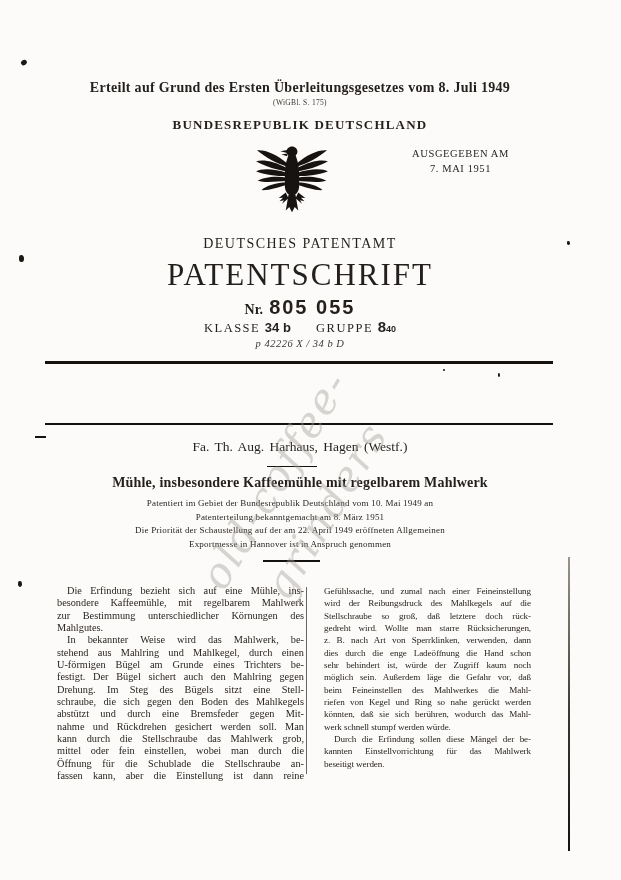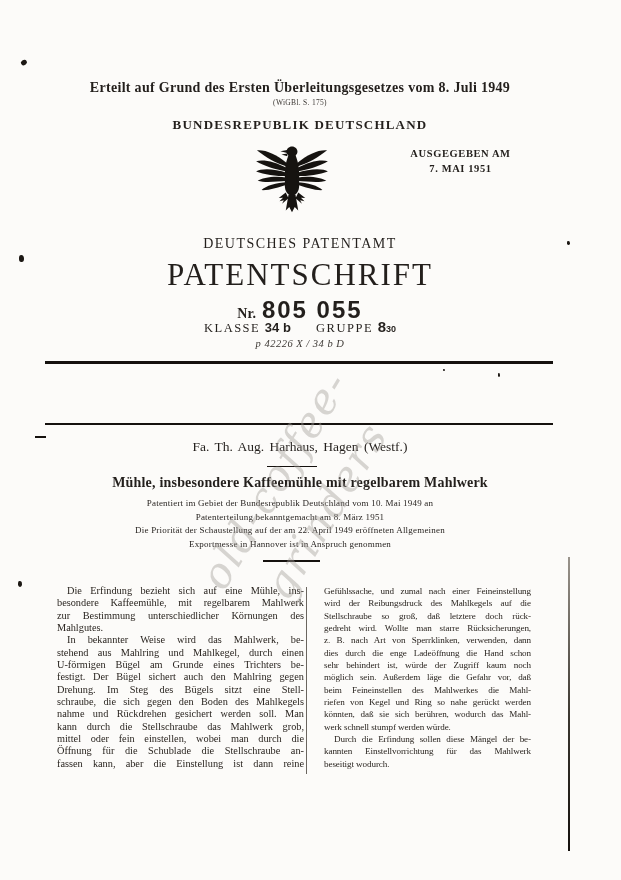--- a/index.html
+++ b/index.html
@@ -4,27 +4,27 @@
 <style>
   html,body{margin:0;padding:0;background:#ffffff;}
   #page{position:relative;width:621px;height:880px;background:#fcfbf9;overflow:hidden;
         font-family:"Liberation Serif","DejaVu Serif",serif;color:#231f1c;}
   .abs{position:absolute;}
   .ctr{left:0;width:600px;text-align:center;}
   
   .grant{top:80px;font-weight:bold;font-size:14px;letter-spacing:.3px;}
   .grantref{top:98px;font-size:7.5px;letter-spacing:.3px;color:#3a3632;}
   .country{top:117px;font-size:13px;letter-spacing:1.2px;font-weight:bold;}
-  .issued{top:146px;left:398px;width:125px;text-align:center;font-weight:bold;
+  .issued{top:146px;left:398px;width:125px;text-align:center;font-weight:normal;
           font-size:10.5px;letter-spacing:.6px;line-height:15px;}
   .office{top:236px;font-size:14px;letter-spacing:1.5px;}
   .docType{top:257px;font-size:31px;letter-spacing:2px;}
   .patNo{top:296px;}
   .patNo .nr{font-size:14px;font-weight:bold;margin-right:6px;}
-  .patNo .num{font-family:"Liberation Sans",sans-serif;font-size:24px;font-weight:bold;letter-spacing:2px;}
+  .patNo .num{font-family:"Liberation Sans",sans-serif;font-size:20px;font-weight:bold;letter-spacing:2px;}
   .klasse{top:318px;font-size:12.5px;letter-spacing:1.5px;}
   .klasse .val{font-family:"Liberation Sans",sans-serif;font-weight:bold;font-size:13px;letter-spacing:0;}
   .klasse .big{font-size:15px;}
   .klasse .sub{font-size:9px;letter-spacing:0;}
   .klasse .gap{display:inline-block;width:16px;}
   .fileref{top:338px;font-style:italic;font-size:10.5px;color:#3c3834;letter-spacing:.5px;}
   
   .rule{background:#15110e;}
   .notice{top:385px;font-size:12.5px;word-spacing:3px;}
   .assignee{top:439px;font-size:13.5px;word-spacing:2px;}
@@ -95,21 +95,21 @@
 
   <div class="abs ctr patNo">
     <span class="nr">Nr.</span><span class="num">805 055</span>
   </div>
 
   <div class="abs ctr klasse">
     <span>KLASSE</span>
     <span class="val">34 b</span>
     <span class="gap"></span>
     <span>GRUPPE</span>
-    <span class="val big">8</span><span class="val sub">30</span>
+    <span class="val big">8</span><span class="val sub">40</span>
   </div>
 
   <div class="abs ctr fileref">p 42226 X / 34 b D</div>
 
   <div class="abs rule" style="left:45px;top:361px;width:508px;height:2.5px"></div>
   <div class="abs rule" style="left:45px;top:423px;width:508px;height:1.5px"></div>
   <div class="abs rule" style="left:35px;top:436px;width:11px;height:1.5px"></div>
 
   <div class="abs ctr assignee">Fa. Th. Aug. Harhaus, Hagen (Westf.)</div>
   <div class="abs rule" style="left:267px;top:466px;width:50px;height:1px"></div>
@@ -128,20 +128,21 @@
       <div class="bline ind"><span>Die Erfindung bezieht sich auf eine Mühle, ins-</span></div>
       <div class="bline"><span>besondere Kaffeemühle, mit regelbarem Mahlwerk</span></div>
       <div class="bline"><span>zur Bestimmung unterschiedlicher Körnungen des</span></div>
       <div class="bline end"><span>Mahlgutes.</span></div>
       <div class="bline ind"><span>In bekannter Weise wird das Mahlwerk, be-</span></div>
       <div class="bline"><span>stehend aus Mahlring und Mahlkegel, durch einen</span></div>
       <div class="bline"><span>U-förmigen Bügel am Grunde eines Trichters be-</span></div>
       <div class="bline"><span>festigt. Der Bügel sichert auch den Mahlring gegen</span></div>
       <div class="bline"><span>Drehung. Im Steg des Bügels sitzt eine Stell-</span></div>
       <div class="bline"><span>schraube, die sich gegen den Boden des Mahlkegels</span></div>
+      <div class="bline"><span>abstützt und durch eine Bremsfeder gegen Mit-</span></div>
       <div class="bline"><span>nahme und Rückdrehen gesichert werden soll. Man</span></div>
       <div class="bline"><span>kann durch die Stellschraube das Mahlwerk grob,</span></div>
       <div class="bline"><span>mittel oder fein einstellen, wobei man durch die</span></div>
       <div class="bline"><span>Öffnung für die Schublade die Stellschraube an-</span></div>
       <div class="bline"><span>fassen kann, aber die Einstellung ist dann reine</span></div>
     </div>
   <div class="abs coldiv"></div>
   <div id="col-right" class="col">
       <div class="bline"><span>Gefühlssache, und zumal nach einer Feineinstellung</span></div>
       <div class="bline"><span>wird der Reibungsdruck des Mahlkegels auf die</span></div>
@@ -150,21 +151,21 @@
       <div class="bline"><span>z. B. nach Art von Sperrklinken, verwenden, dann</span></div>
       <div class="bline"><span>dies durch die enge Ladeöffnung die Hand schon</span></div>
       <div class="bline"><span>sehr behindert ist, würde der Zugriff kaum noch</span></div>
       <div class="bline"><span>möglich sein. Außerdem läge die Gefahr vor, daß</span></div>
       <div class="bline"><span>beim Feineinstellen des Mahlwerkes die Mahl-</span></div>
       <div class="bline"><span>riefen von Kegel und Ring so nahe gerückt werden</span></div>
       <div class="bline"><span>könnten, daß sie sich berühren, wodurch das Mahl-</span></div>
       <div class="bline end"><span>werk schnell stumpf werden würde.</span></div>
       <div class="bline ind"><span>Durch die Erfindung sollen diese Mängel der be-</span></div>
       <div class="bline"><span>kannten Einstellvorrichtung für das Mahlwerk</span></div>
-      <div class="bline end"><span>beseitigt wodurch.</span></div>
+      <div class="bline end"><span>beseitigt werden.</span></div>
     </div>
 
   <div class="abs edgeline"></div>
   <div class="speck" style="left:21px;top:60px;width:6px;height:5px;transform:rotate(-35deg)"></div>
   <div class="speck" style="left:19px;top:255px;width:5px;height:7px"></div>
   <div class="speck" style="left:18px;top:581px;width:4px;height:6px"></div>
   <div class="speck" style="left:443px;top:369px;width:2px;height:2px"></div>
   <div class="speck" style="left:498px;top:373px;width:2px;height:4px"></div>
   <div class="speck" style="left:567px;top:241px;width:3px;height:4px"></div>
 

